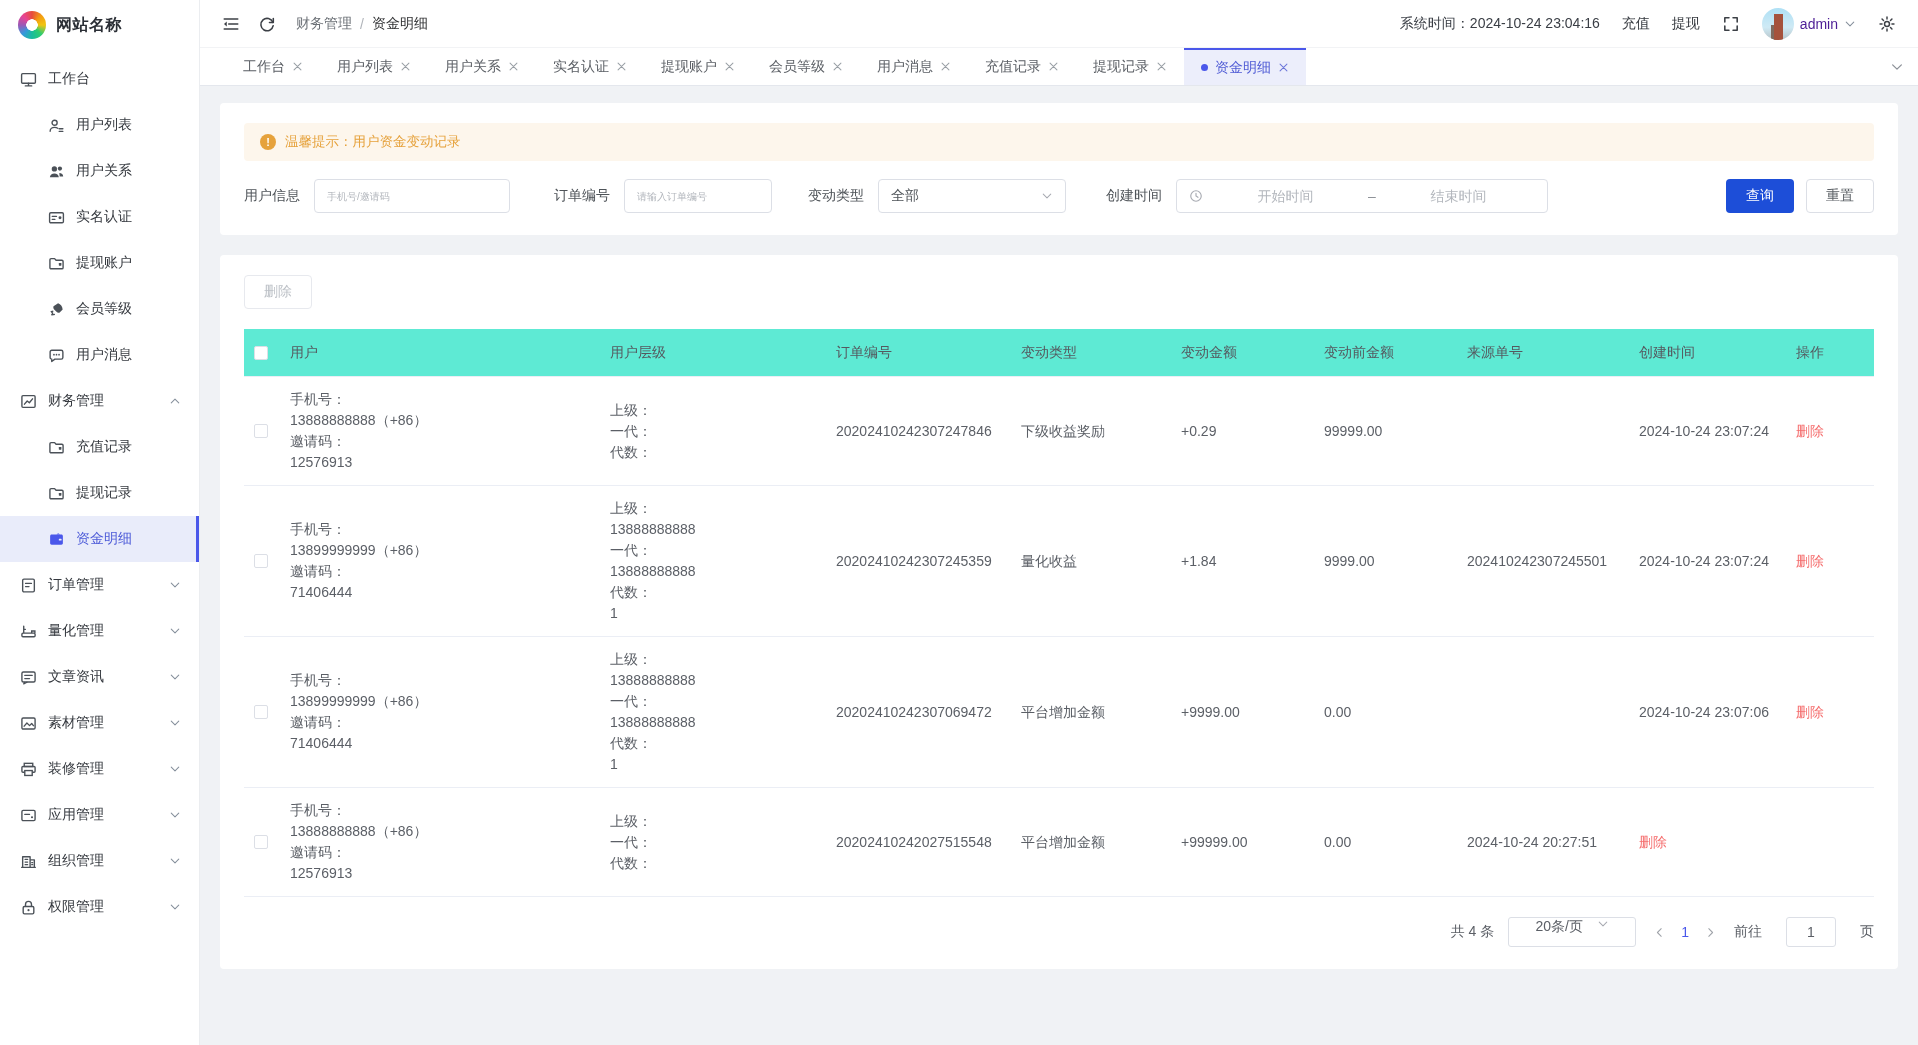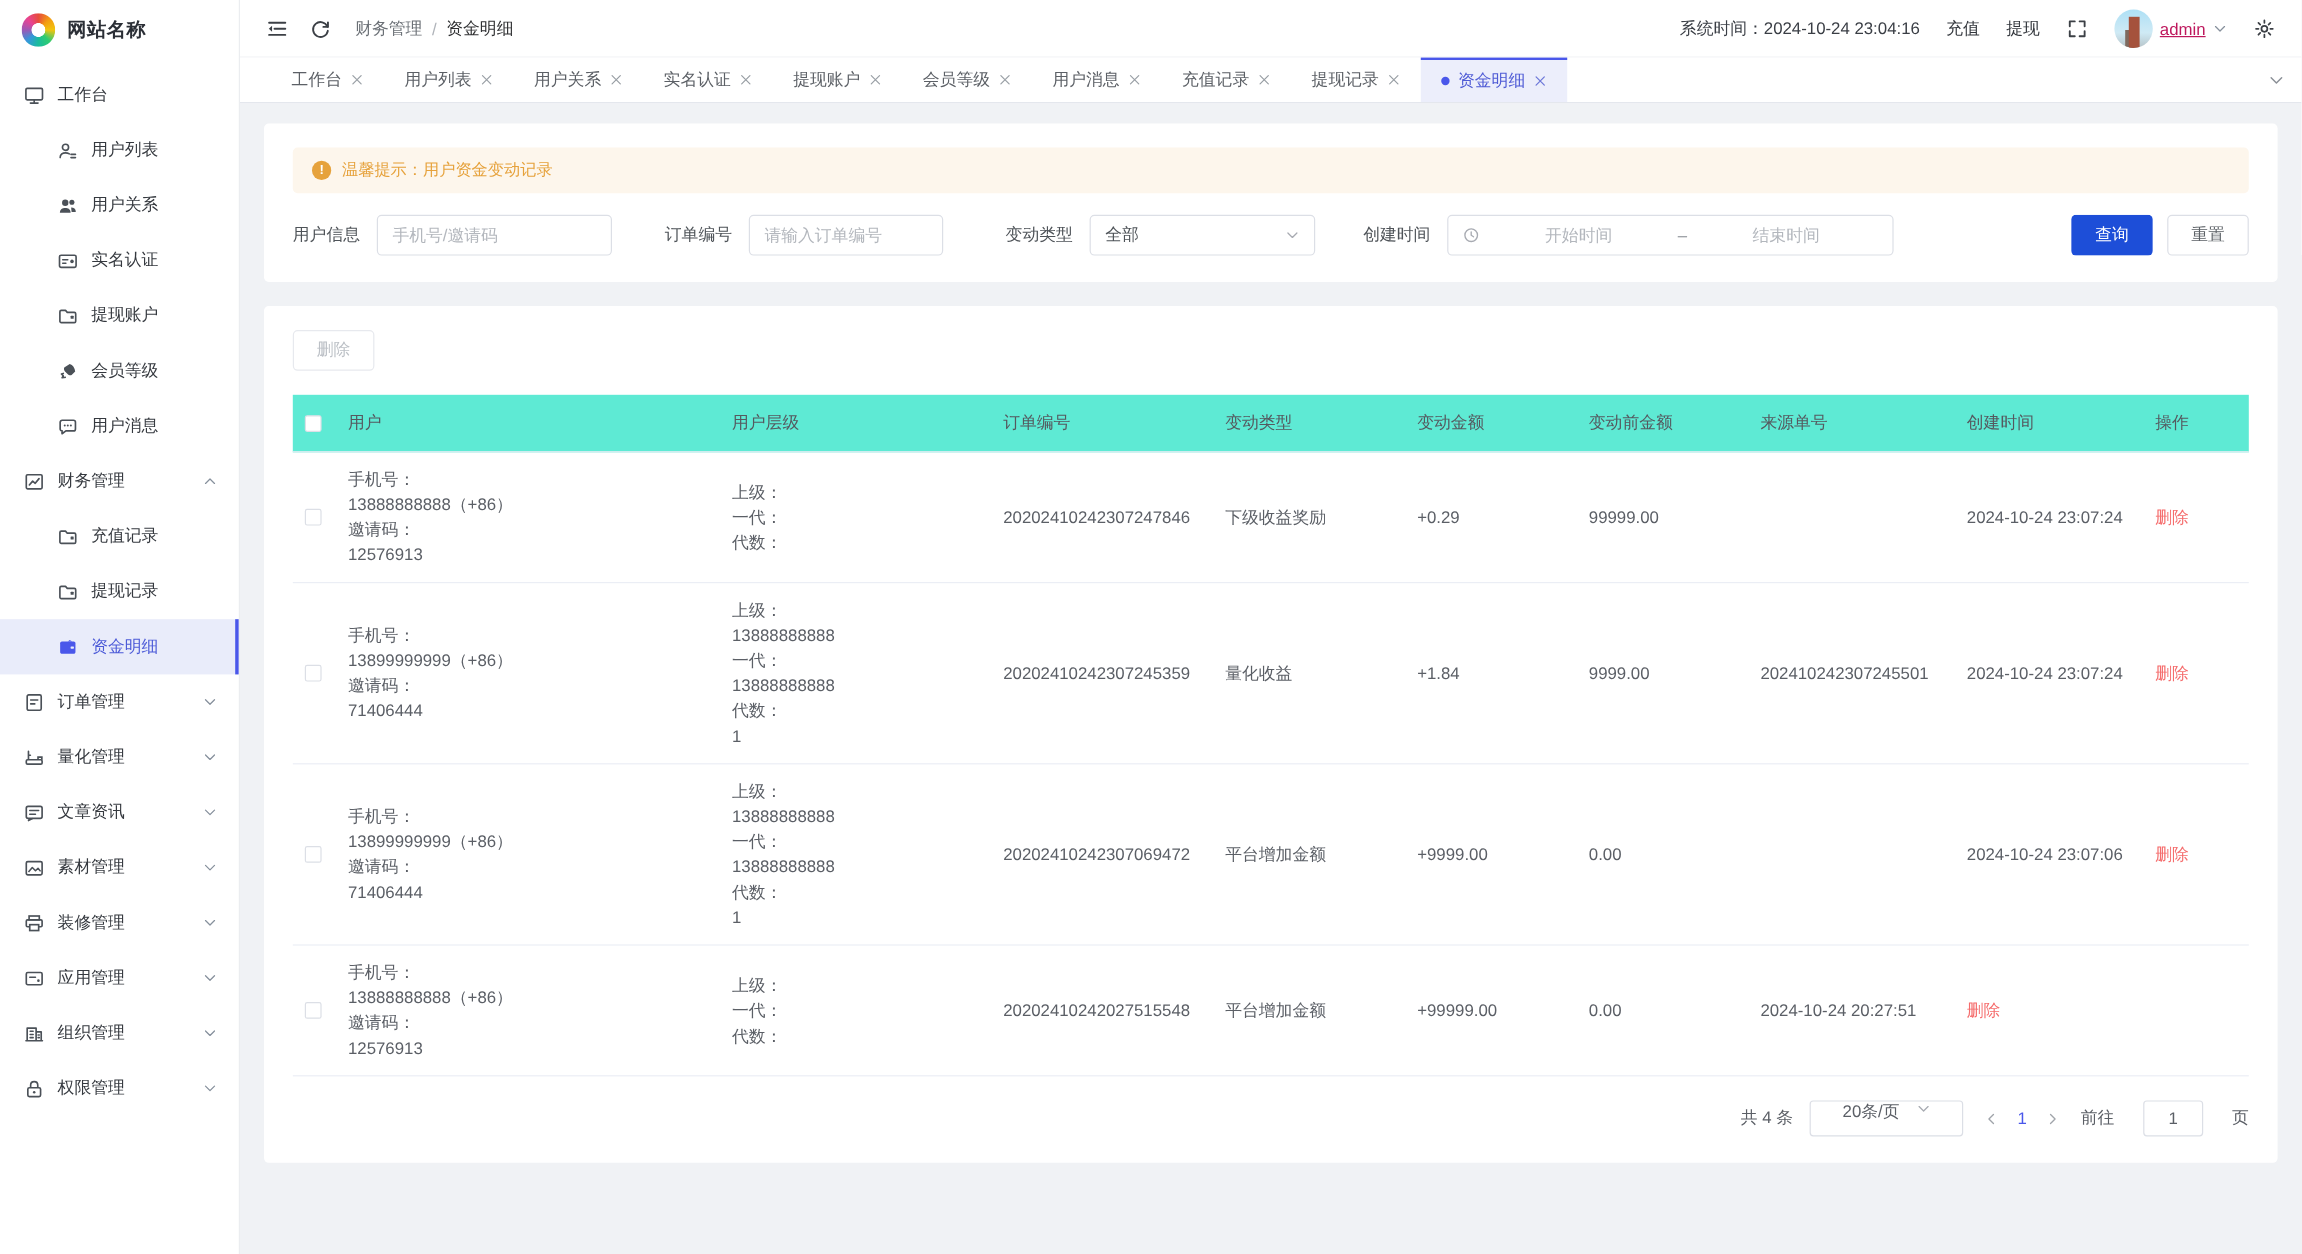--- a/index.html
+++ b/index.html
@@ -44,21 +44,21 @@
   .crumb-1 { color:#6b7076; }
   .crumb-sep { color:#b0b4ba; }
   .crumb-2 { color:#303133; }
   .topbar-right { margin-left:auto; display:flex; align-items:center; gap:22px; }
   .sys-time { color:#3a3e45; }
   .tb-link { color:#33373d; cursor:pointer; }
   .avatar { width:32px; height:32px; border-radius:50%; overflow:hidden; position:relative;
     background:linear-gradient(180deg,#aee0f5 0%,#cfeaf5 60%,#b7c4c9 100%); cursor:pointer; }
   .avatar::after { content:""; position:absolute; left:12px; top:6px; width:9px; height:26px; background:#a5523c; box-shadow:-4px 10px 0 -1px #7e6a5f; }
   .user-wrap { display:flex; align-items:center; gap:6px; cursor:pointer; }
-  .user-name { color:#be185d;text-decoration:underline; }
+  .user-name { color:#4c1d95; }
 
   
   .tabsbar { height:38px; background:#fff; border-bottom:1px solid #e4e7ed; display:flex; align-items:stretch; padding:0 14px 0 26px; position:relative; }
   .tab { display:flex; align-items:center; gap:7px; padding:0 17px; color:#5c6066; font-size:14px; cursor:pointer; position:relative; }
   .tab .tab-close { width:11px; height:11px; color:#9aa0a6; }
   .tab.active { background:#eceefb; color:#4f5bd5; border-top:2px solid #4a57ea; }
   .tab.active .tab-close { color:#6d77d9; }
   .tab-dot { width:7px; height:7px; border-radius:50%; background:#4a57ea; }
   .tabs-more { margin-left:auto; align-self:center; width:14px; height:14px; color:#8b9097; cursor:pointer; }
 
@@ -66,24 +66,24 @@
   .content { flex:1; padding:17px 20px; overflow:hidden; }
   .card { background:#fff; border-radius:4px; }
   .filter-card { padding:20px 24px 22px; margin-bottom:20px; }
 
   .alert { background:#fdf6ec; border-radius:4px; display:flex; align-items:center; gap:9px; padding:10px 16px; margin-bottom:18px; }
   .alert-icon { width:16px; height:16px; border-radius:50%; background:#e6a23c; color:#fff; font-size:11px; font-weight:700; display:flex; align-items:center; justify-content:center; flex:0 0 16px; }
   .alert-text { color:#e6a23c; font-size:13.5px; }
 
   .filter-row { display:flex; align-items:center; }
   .f-label { color:#4e5358; margin-right:14px; white-space:nowrap; }
-  .f-input { height:34px; border:1px solid #dcdfe6; border-radius:4px; padding:0 12px; font-size:14px; color:#606266; outline:none; font-family:inherit; }
+  .f-input { height:34px; border:1px solid #dcdfe6; border-radius:4px; padding:0 12px; font-size:10px; color:#606266; outline:none; font-family:inherit; }
   .f-input::placeholder { color:#b3b7bd; }
   .inp-user { width:196px; margin-right:44px; }
-  .inp-order { width:162px; margin-right:52px; }
+  .inp-order { width:148px; margin-right:36px; }
   .f-select { width:188px; height:34px; border:1px solid #dcdfe6; border-radius:4px; display:flex; align-items:center; padding:0 12px; color:#4e5358; cursor:pointer; margin-right:40px; }
   .f-select .sel-text { flex:1; }
   .sel-arrow { width:12px; height:12px; color:#a8abb2; }
   .f-daterange { width:372px; height:34px; border:1px solid #dcdfe6; border-radius:4px; display:flex; align-items:center; padding:0 12px; gap:6px; }
   .dr-clock { width:14px; height:14px; color:#a8abb2; flex:0 0 14px; }
   .dr-input { flex:1; border:none; outline:none; text-align:center; font-size:14px; font-family:inherit; color:#606266; min-width:0; background:transparent; }
   .dr-input::placeholder { color:#b3b7bd; }
   .dr-sep { color:#8f9399; }
   .filter-btns { margin-left:auto; display:flex; gap:12px; }
   .btn { height:34px; padding:0 19px; border-radius:4px; font-size:14px; cursor:pointer; border:1px solid transparent; font-family:inherit; }

